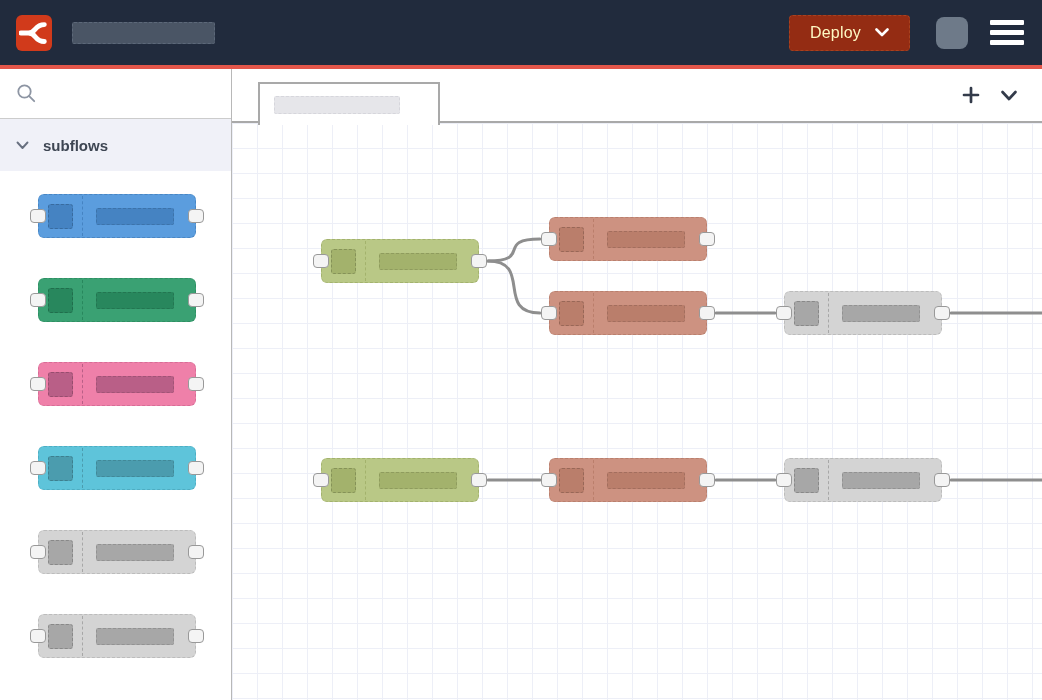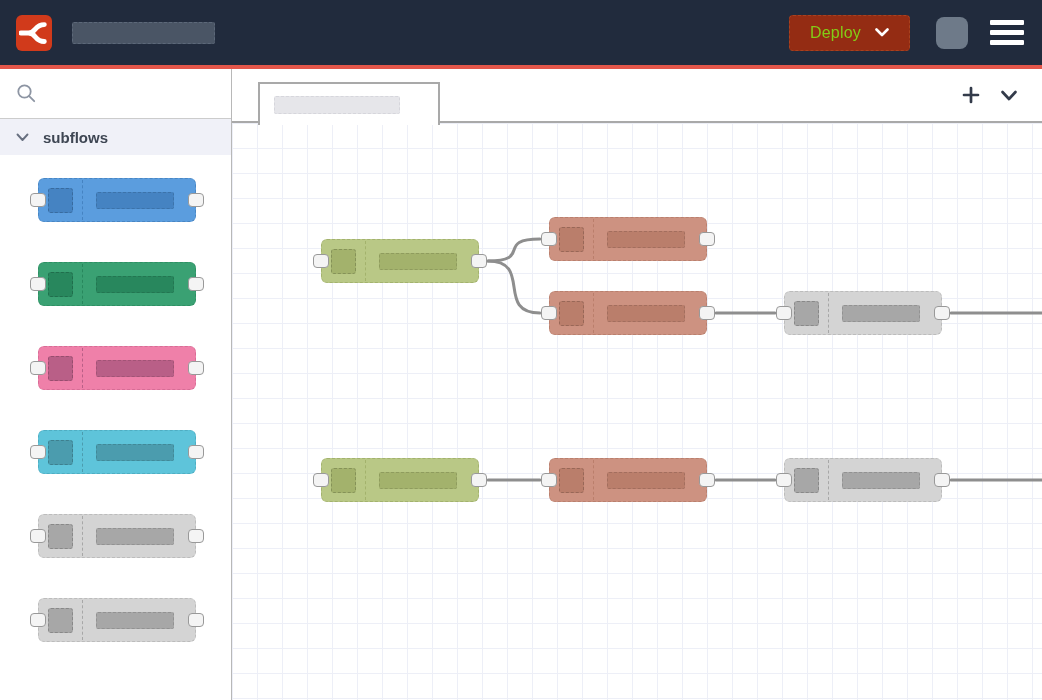--- a/index.html
+++ b/index.html
@@ -17,21 +17,21 @@
   }
   .title-ph {
     width:143px; height:22px; margin-left:20px; border-radius:2px;
     background:#4a5565; border:1px dashed #5c6879;
   }
   .header-spacer { flex:1; }
   .deploy-btn {
     height:36px; padding:0 20px; background:#942c13; border:1px dashed #a8421f;
     border-radius:4px; display:flex; align-items:center; gap:14px; cursor:pointer;
   }
-  .deploy-btn span { color:#84cc16; font-size:16px; font-weight:500; letter-spacing:.2px; }
+  .deploy-btn span { color:#fef9c3; font-size:16px; font-weight:500; letter-spacing:.2px; }
   .avatar {
     width:32px; height:32px; border-radius:8px; background:#6e7a89; margin-left:26px;
   }
   .hamburger {
     margin-left:22px; margin-right:2px; display:flex; flex-direction:column; gap:5px; cursor:pointer;
   }
   .hamburger i { display:block; width:34px; height:5px; background:#ffffff; border-radius:1px; }
   .accent-line { height:4px; background:#e4564a; }
 
   
@@ -40,21 +40,21 @@
   
   .palette {
     width:232px; flex:0 0 232px; background:#ffffff;
     border-right:1px solid #b8b8b8; display:flex; flex-direction:column;
   }
   .palette-search {
     height:50px; display:flex; align-items:center; padding-left:16px;
     border-bottom:1px solid #cccccc; background:#ffffff;
   }
   .palette-section {
-    height:36px; background:#f0f1f8; display:flex; align-items:center;
+    height:52px; background:#f0f1f8; display:flex; align-items:center;
     padding-left:16px; cursor:pointer;
   }
   .palette-section span {
     margin-left:14px; font-size:15px; font-weight:600; color:#3e4653;
   }
   .palette-list {
     flex:1; padding-top:23px; display:flex; flex-direction:column; gap:40px;
   }
   .palette-list .node { margin-left:38px; flex:0 0 44px; }
 

